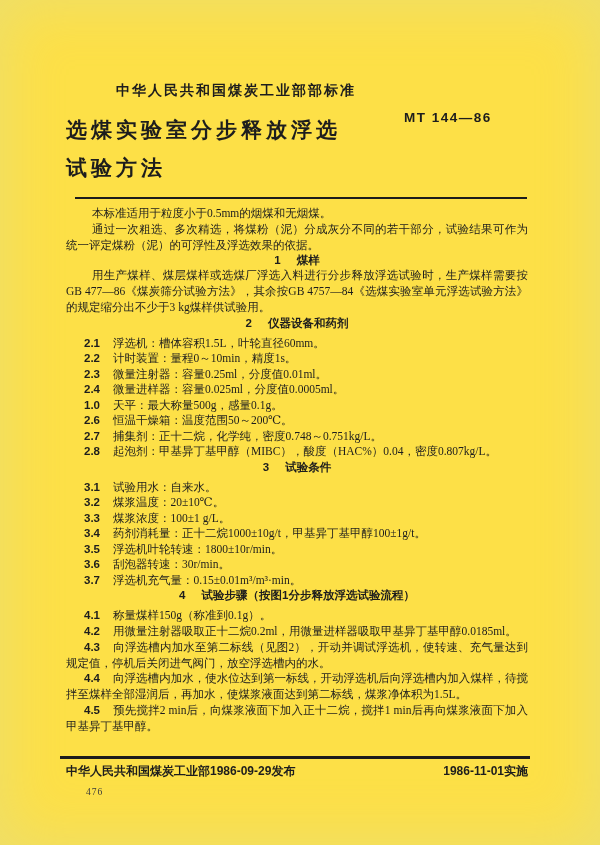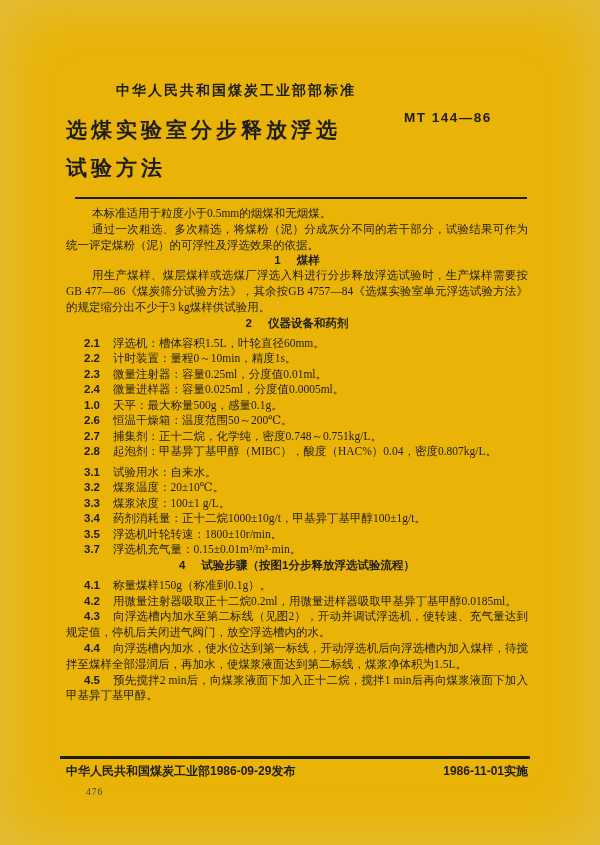--- a/index.html
+++ b/index.html
@@ -4,21 +4,21 @@
 <style>
   html, body {
     margin: 0;
     padding: 0;
     background: #ffffff;
   }
   .page {
     position: relative;
     width: 600px;
     height: 845px;
-    background: #eab308;
+    background: #fde047;
     color: #1d1d1d;
     font-family: "Liberation Serif", "DejaVu Serif", serif;
     overflow: hidden;
     box-shadow: inset 0 0 55px 8px rgba(204, 219, 186, 0.30);
   }
   
   .org-line {
     padding-top: 80px;
     margin-left: 66px;
     width: 400px;
@@ -148,26 +148,30 @@
       <p class="item"><span class="item-num">2.1</span><span>浮选机：槽体容积1.5L，叶轮直径60mm。</span></p>
       <p class="item"><span class="item-num">2.2</span><span>计时装置：量程0～10min，精度1s。</span></p>
       <p class="item"><span class="item-num">2.3</span><span>微量注射器：容量0.25ml，分度值0.01ml。</span></p>
       <p class="item"><span class="item-num">2.4</span><span>微量进样器：容量0.025ml，分度值0.0005ml。</span></p>
       <p class="item"><span class="item-num">1.0</span><span>天平：最大称量500g，感量0.1g。</span></p>
       <p class="item"><span class="item-num">2.6</span><span>恒温干燥箱：温度范围50～200℃。</span></p>
       <p class="item"><span class="item-num">2.7</span><span>捕集剂：正十二烷，化学纯，密度0.748～0.751kg/L。</span></p>
       <p class="item"><span class="item-num">2.8</span><span>起泡剂：甲基异丁基甲醇（MIBC），酸度（HAC%）0.04，密度0.807kg/L。</span></p>
     </div>
 
+    <h2 class="sec-heading mt3">
+      <span class="sec-num">3</span><span>试验条件</span>
+    </h2>
     <div class="items items-tight">
       <p class="item"><span class="item-num">3.1</span><span>试验用水：自来水。</span></p>
       <p class="item"><span class="item-num">3.2</span><span>煤浆温度：20±10℃。</span></p>
       <p class="item"><span class="item-num">3.3</span><span>煤浆浓度：100±1 g/L。</span></p>
       <p class="item"><span class="item-num">3.4</span><span>药剂消耗量：正十二烷1000±10g/t，甲基异丁基甲醇100±1g/t。</span></p>
       <p class="item"><span class="item-num">3.5</span><span>浮选机叶轮转速：1800±10r/min。</span></p>
+      <p class="item"><span class="item-num">3.6</span><span>刮泡器转速：30r/min。</span></p>
       <p class="item"><span class="item-num">3.7</span><span>浮选机充气量：0.15±0.01m³/m³·min。</span></p>
     </div>
 
     <h2 class="sec-heading mt6">
       <span class="sec-num">4</span><span>试验步骤（按图1分步释放浮选试验流程）</span>
     </h2>
     <div class="items">
       <p class="item"><span class="item-num">4.1</span><span>称量煤样150g（称准到0.1g）。</span></p>
       <p class="item"><span class="item-num">4.2</span><span>用微量注射器吸取正十二烷0.2ml，用微量进样器吸取甲基异丁基甲醇0.0185ml。</span></p>
       <p class="item"><span class="item-num">4.3</span><span>向浮选槽内加水至第二标线（见图2），开动并调试浮选机，使转速、充气量达到规定值，停机后关闭进气阀门，放空浮选槽内的水。</span></p>

